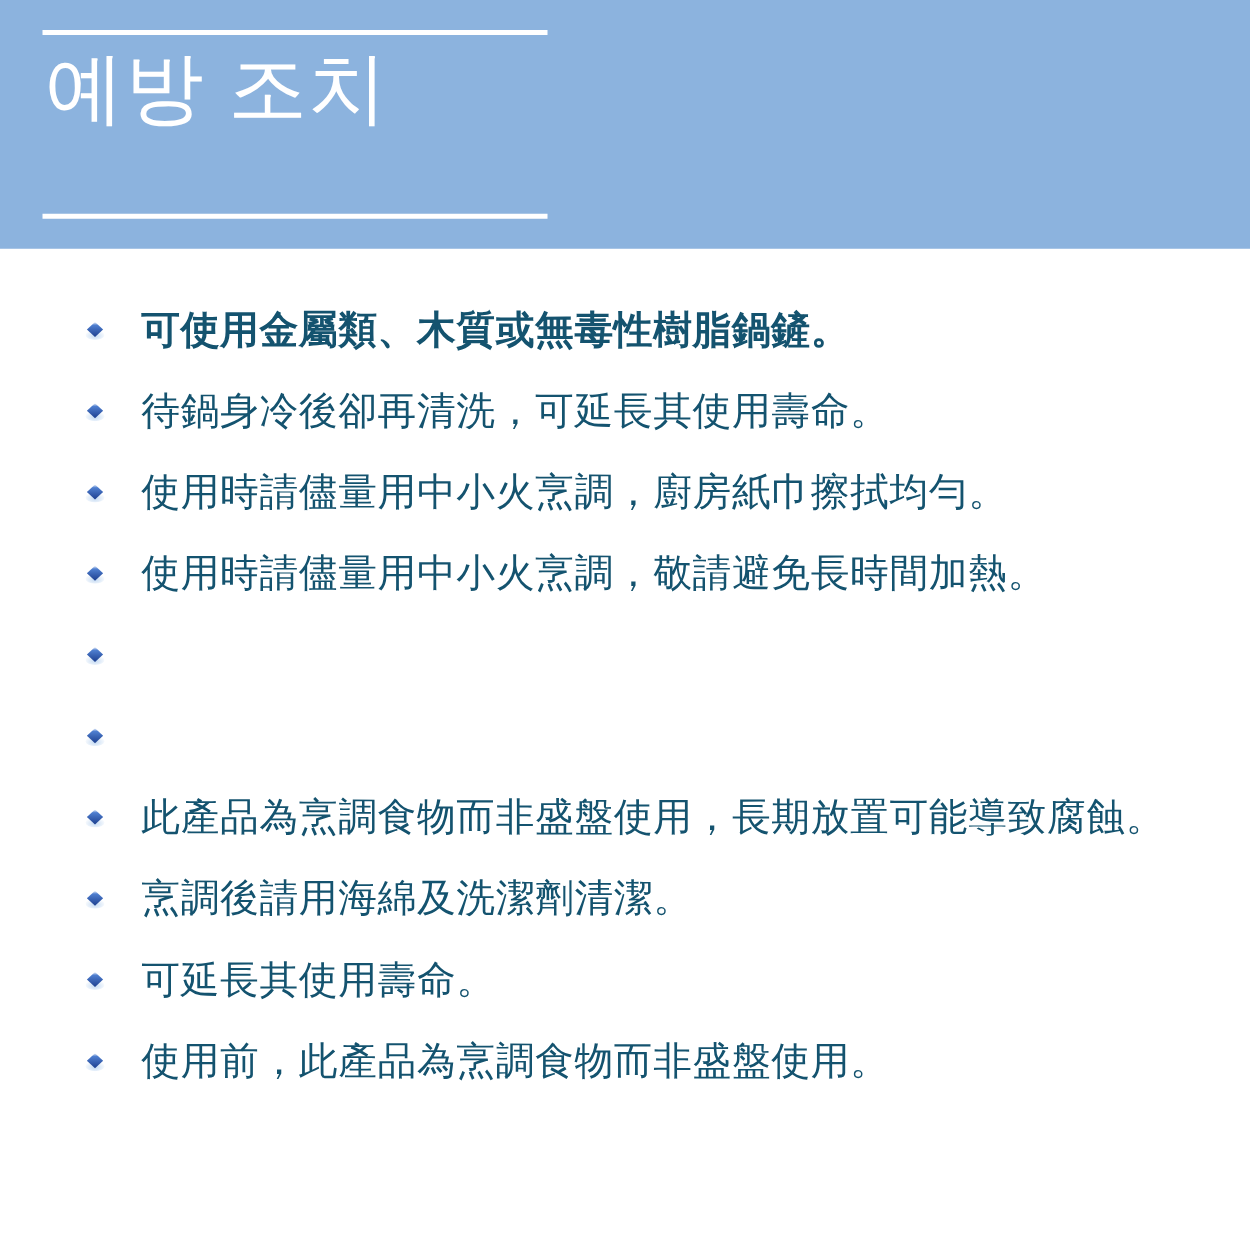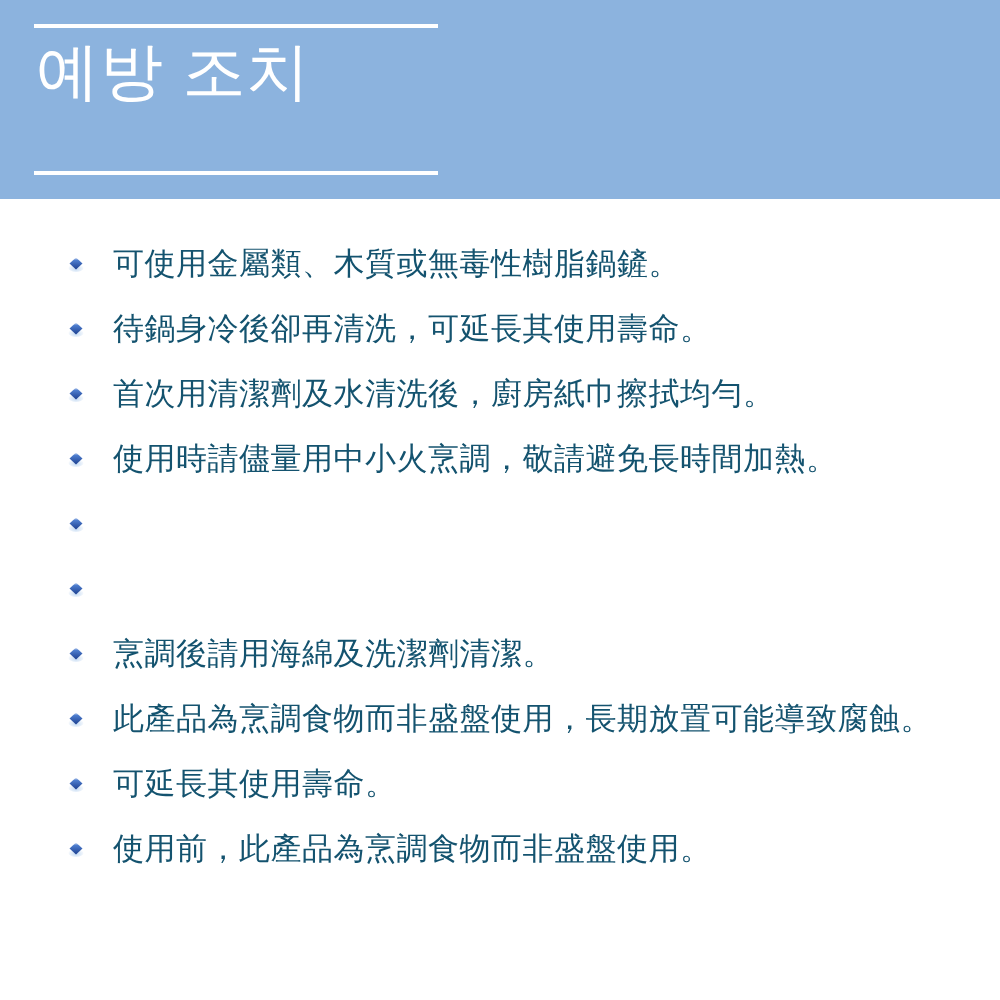--- a/index.html
+++ b/index.html
@@ -76,21 +76,21 @@
     list-style: none;
   }
 
   .note-item {
     position: relative;
     height: 65px;
     padding-left: 113px;
     display: flex;
     align-items: center;
   }
-  .note-item:first-child { margin-top: 32px; }
+  .note-item:first-child { margin-top: 32px; font-weight: bold; }
 
   .bullet-icon {
     position: absolute;
     left: 68px;
     top: 50%;
     margin-top: -8px;
     width: 16px;
     height: 16px;
     display: block;
   }
@@ -160,21 +160,21 @@
             </radialGradient>
             <linearGradient id="d2" x1="0" y1="0" x2="0" y2="1">
               <stop offset="0%" stop-color="#ffffff"></stop>
               <stop offset="22%" stop-color="#4f7fd0"></stop>
               <stop offset="100%" stop-color="#1d3f8f"></stop>
             </linearGradient>
           </defs>
           <ellipse cx="16" cy="24" rx="15" ry="8" fill="url(#g2)"></ellipse>
           <path d="M16 3 L29 15 L16 27 L3 15 Z" fill="url(#d2)"></path>
         </svg>
-        <span class="note-text">首次用清潔劑及水清洗後，廚房紙巾擦拭均勻。</span>
+        <span class="note-text">使用時請儘量用中小火烹調，廚房紙巾擦拭均勻。</span>
       </li>
       <li class="note-item">
         <svg class="bullet-icon" viewBox="0 0 32 32">
           <defs>
             <radialGradient id="g3" cx="50%" cy="60%" r="60%">
               <stop offset="0%" stop-color="#b9d3f0" stop-opacity="0.85"></stop>
               <stop offset="100%" stop-color="#b9d3f0" stop-opacity="0"></stop>
             </radialGradient>
             <linearGradient id="d3" x1="0" y1="0" x2="0" y2="1">
               <stop offset="0%" stop-color="#ffffff"></stop>
@@ -217,56 +217,56 @@
               <stop offset="100%" stop-color="#1d3f8f"></stop>
             </linearGradient>
           </defs>
           <ellipse cx="16" cy="24" rx="15" ry="8" fill="url(#g5)"></ellipse>
           <path d="M16 3 L29 15 L16 27 L3 15 Z" fill="url(#d5)"></path>
         </svg>
       </li>
       <li class="note-item">
         <svg class="bullet-icon" viewBox="0 0 32 32">
           <defs>
+            <radialGradient id="g7" cx="50%" cy="60%" r="60%">
+              <stop offset="0%" stop-color="#b9d3f0" stop-opacity="0.85"></stop>
+              <stop offset="100%" stop-color="#b9d3f0" stop-opacity="0"></stop>
+            </radialGradient>
+            <linearGradient id="d7" x1="0" y1="0" x2="0" y2="1">
+              <stop offset="0%" stop-color="#ffffff"></stop>
+              <stop offset="22%" stop-color="#4f7fd0"></stop>
+              <stop offset="100%" stop-color="#1d3f8f"></stop>
+            </linearGradient>
+          </defs>
+          <ellipse cx="16" cy="24" rx="15" ry="8" fill="url(#g7)"></ellipse>
+          <path d="M16 3 L29 15 L16 27 L3 15 Z" fill="url(#d7)"></path>
+        </svg>
+        <span class="note-text">此產品為烹調食物而非盛盤使用，長期放置可能導致腐蝕。</span>
+      </li>
+      <li class="note-item">
+        <svg class="bullet-icon" viewBox="0 0 32 32">
+          <defs>
             <radialGradient id="g6" cx="50%" cy="60%" r="60%">
               <stop offset="0%" stop-color="#b9d3f0" stop-opacity="0.85"></stop>
               <stop offset="100%" stop-color="#b9d3f0" stop-opacity="0"></stop>
             </radialGradient>
             <linearGradient id="d6" x1="0" y1="0" x2="0" y2="1">
               <stop offset="0%" stop-color="#ffffff"></stop>
               <stop offset="22%" stop-color="#4f7fd0"></stop>
               <stop offset="100%" stop-color="#1d3f8f"></stop>
             </linearGradient>
           </defs>
           <ellipse cx="16" cy="24" rx="15" ry="8" fill="url(#g6)"></ellipse>
           <path d="M16 3 L29 15 L16 27 L3 15 Z" fill="url(#d6)"></path>
         </svg>
         <span class="note-text">烹調後請用海綿及洗潔劑清潔。</span>
       </li>
       <li class="note-item">
         <svg class="bullet-icon" viewBox="0 0 32 32">
           <defs>
-            <radialGradient id="g7" cx="50%" cy="60%" r="60%">
-              <stop offset="0%" stop-color="#b9d3f0" stop-opacity="0.85"></stop>
-              <stop offset="100%" stop-color="#b9d3f0" stop-opacity="0"></stop>
-            </radialGradient>
-            <linearGradient id="d7" x1="0" y1="0" x2="0" y2="1">
-              <stop offset="0%" stop-color="#ffffff"></stop>
-              <stop offset="22%" stop-color="#4f7fd0"></stop>
-              <stop offset="100%" stop-color="#1d3f8f"></stop>
-            </linearGradient>
-          </defs>
-          <ellipse cx="16" cy="24" rx="15" ry="8" fill="url(#g7)"></ellipse>
-          <path d="M16 3 L29 15 L16 27 L3 15 Z" fill="url(#d7)"></path>
-        </svg>
-        <span class="note-text">此產品為烹調食物而非盛盤使用，長期放置可能導致腐蝕。</span>
-      </li>
-      <li class="note-item">
-        <svg class="bullet-icon" viewBox="0 0 32 32">
-          <defs>
             <radialGradient id="g8" cx="50%" cy="60%" r="60%">
               <stop offset="0%" stop-color="#b9d3f0" stop-opacity="0.85"></stop>
               <stop offset="100%" stop-color="#b9d3f0" stop-opacity="0"></stop>
             </radialGradient>
             <linearGradient id="d8" x1="0" y1="0" x2="0" y2="1">
               <stop offset="0%" stop-color="#ffffff"></stop>
               <stop offset="22%" stop-color="#4f7fd0"></stop>
               <stop offset="100%" stop-color="#1d3f8f"></stop>
             </linearGradient>
           </defs>

